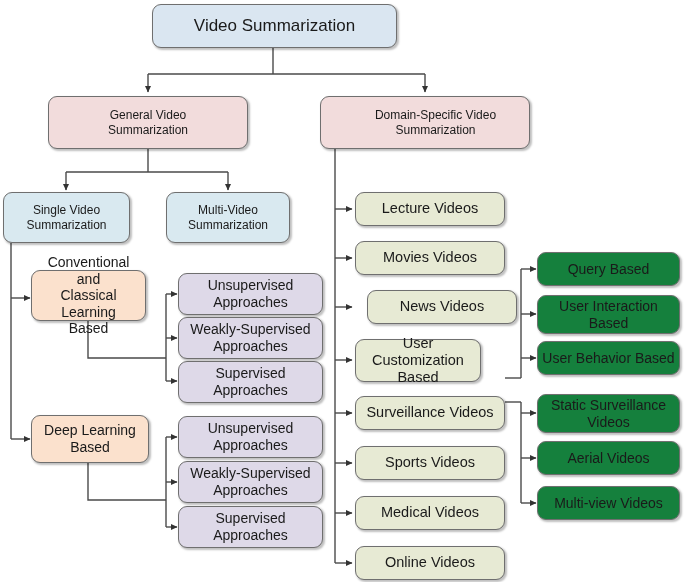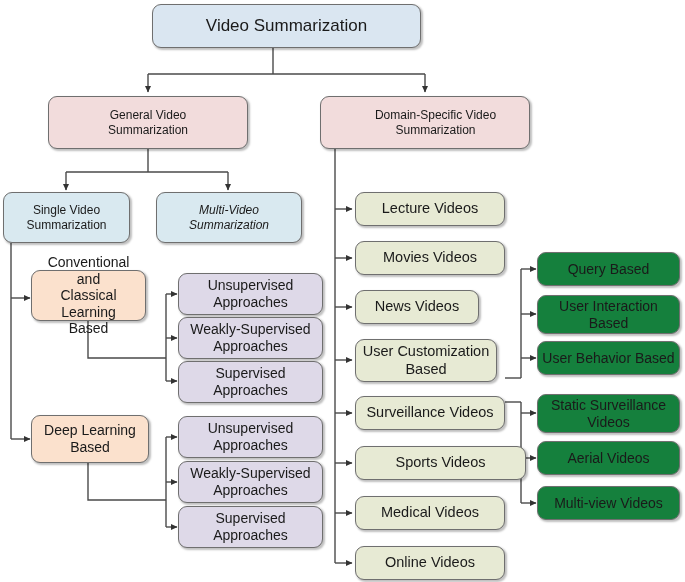--- a/index.html
+++ b/index.html
@@ -88,38 +88,38 @@
       <path d="M521,358 L536,358" marker-end="url(#arw)"></path>
 
       <path d="M505,402 L521,402"></path>
       <path d="M521,402 L521,503"></path>
       <path d="M521,413 L536,413" marker-end="url(#arw)"></path>
       <path d="M521,458 L536,458" marker-end="url(#arw)"></path>
       <path d="M521,503 L536,503" marker-end="url(#arw)"></path>
     </g>
   </svg>
 
-  <div class="node root" style="left:152px;top:4px;width:269px;height:44px;">
+  <div class="node root" style="left:152px;top:4px;width:245px;height:44px;">
     <span>Video Summarization</span>
   </div>
 
   <div class="node lvl2" style="left:48px;top:96px;width:200px;height:53px;">
     <span>General Video
 Summarization</span>
   </div>
   <div class="node lvl2" style="left:320px;top:96px;width:210px;height:53px;padding-left:25px;">
     <span>Domain-Specific Video
 Summarization</span>
   </div>
 
   <div class="node lvl3" style="left:3px;top:192px;width:127px;height:51px;">
     <span>Single Video
 Summarization</span>
   </div>
-  <div class="node lvl3" style="left:156px;top:192px;width:146px;height:51px;font-style:italic;">
+  <div class="node lvl3" style="left:166px;top:192px;width:124px;height:51px;">
     <span>Multi-Video
 Summarization</span>
   </div>
 
   <div class="node method" style="left:31px;top:270px;width:115px;height:51px;">
     <span>Conventional and
 Classical Learning
 Based</span>
   </div>
   <div class="node method" style="left:31px;top:415px;width:118px;height:48px;">
@@ -152,31 +152,31 @@
     <span>Supervised
 Approaches</span>
   </div>
 
   <div class="node domain" style="left:355px;top:192px;width:150px;height:34px;">
     <span>Lecture Videos</span>
   </div>
   <div class="node domain" style="left:355px;top:241px;width:150px;height:34px;">
     <span>Movies Videos</span>
   </div>
-  <div class="node domain" style="left:355px;top:290px;width:124px;height:34px;">
+  <div class="node domain" style="left:367px;top:290px;width:150px;height:34px;">
     <span>News Videos</span>
   </div>
-  <div class="node domain" style="left:355px;top:339px;width:142px;height:43px;">
+  <div class="node domain" style="left:355px;top:339px;width:126px;height:43px;">
     <span>User Customization
 Based</span>
   </div>
   <div class="node domain" style="left:355px;top:396px;width:150px;height:34px;">
     <span>Surveillance Videos</span>
   </div>
-  <div class="node domain" style="left:355px;top:446px;width:171px;height:34px;">
+  <div class="node domain" style="left:355px;top:446px;width:150px;height:34px;">
     <span>Sports Videos</span>
   </div>
   <div class="node domain" style="left:355px;top:496px;width:150px;height:34px;">
     <span>Medical Videos</span>
   </div>
   <div class="node domain" style="left:355px;top:546px;width:150px;height:34px;">
     <span>Online Videos</span>
   </div>
 
   <div class="node subdomain" style="left:537px;top:252px;width:143px;height:34px;">

